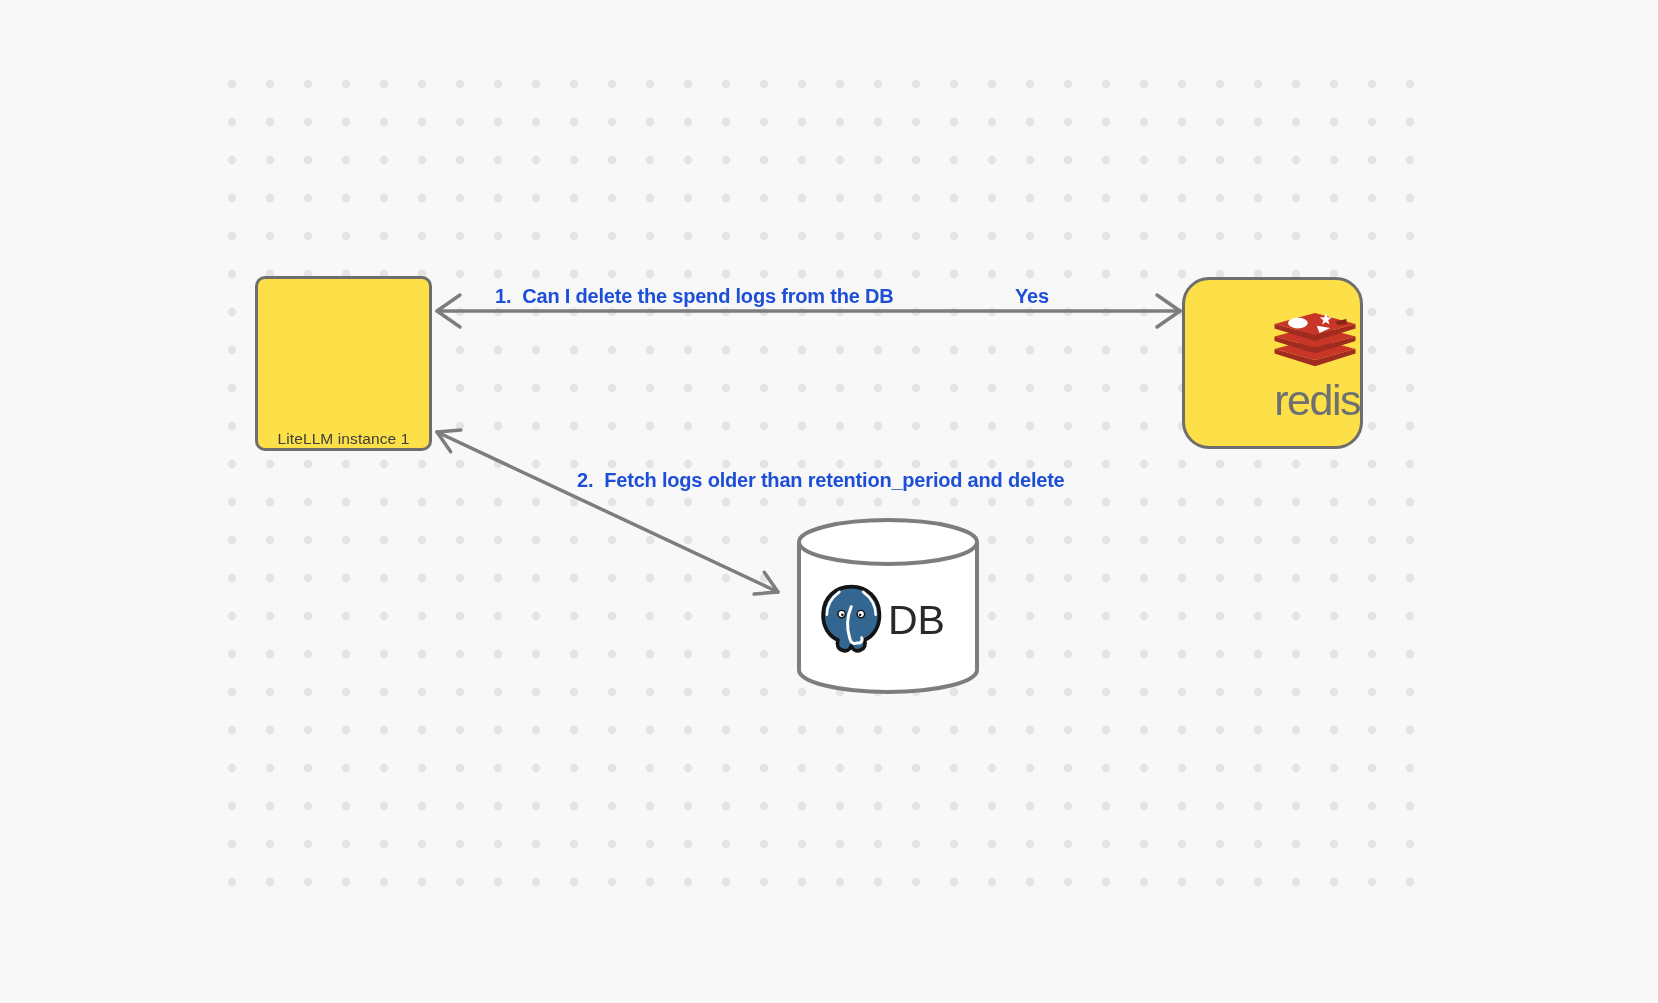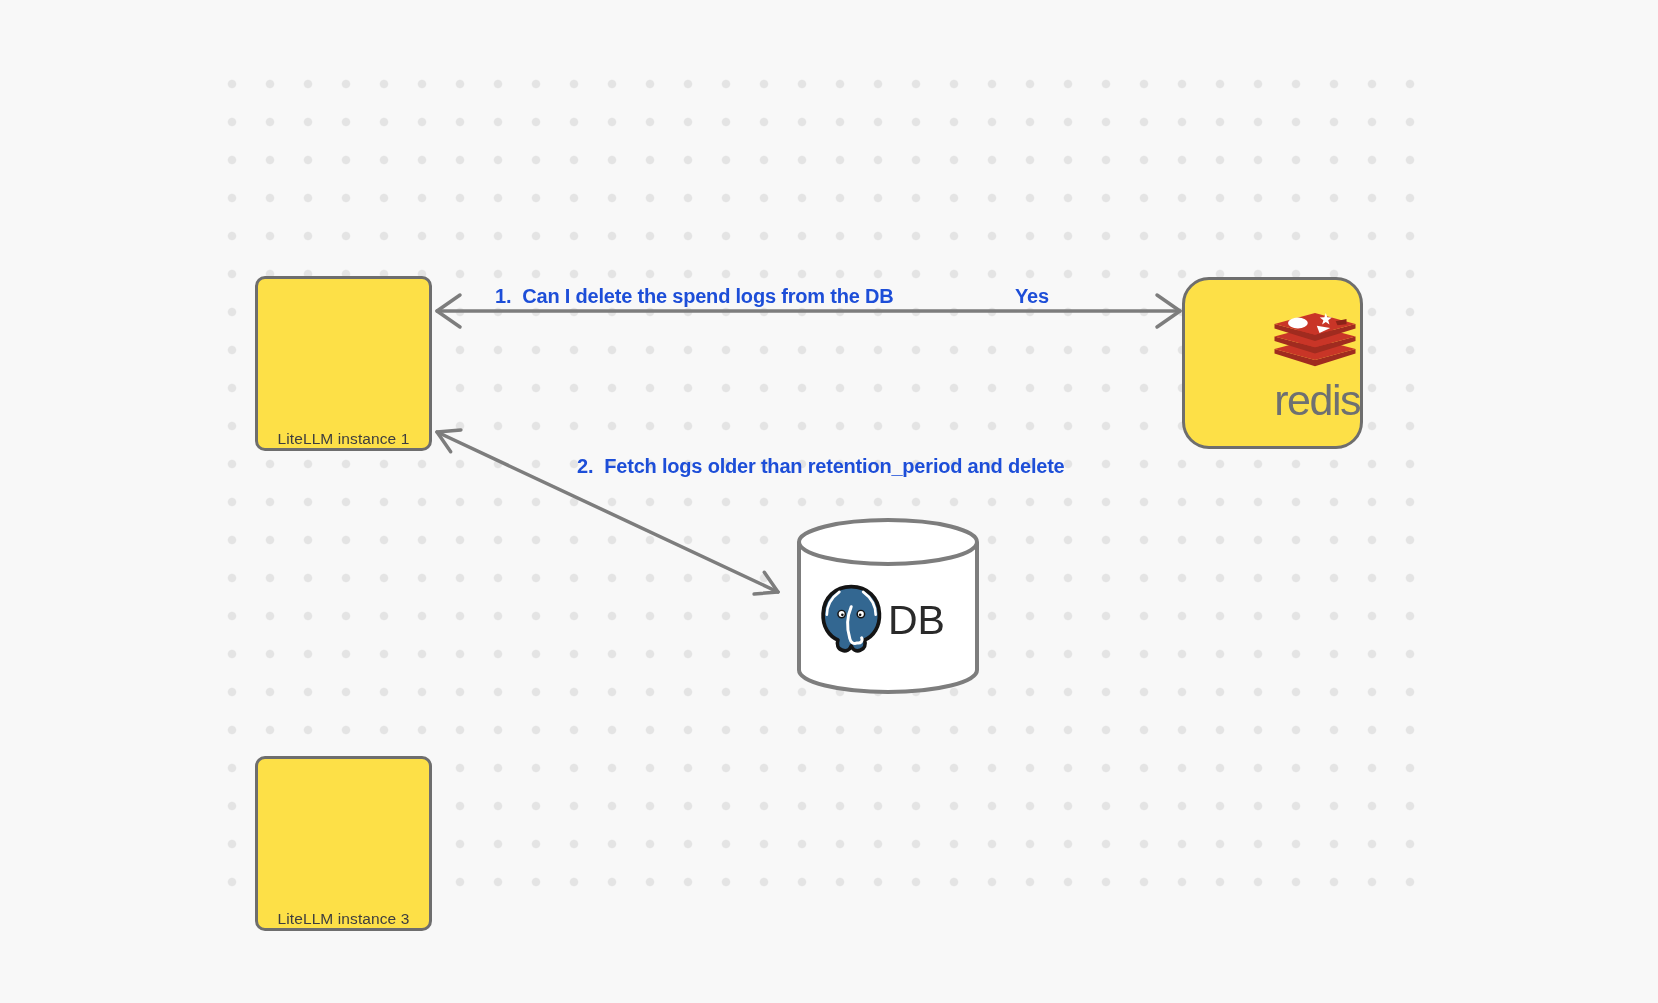--- a/index.html
+++ b/index.html
@@ -38,21 +38,21 @@
     font-size:43px;line-height:1;color:#6e7072;
     letter-spacing:-1.5px;margin-top:3px;font-weight:400;
   }
   .lbl{
     position:absolute;white-space:nowrap;
     font-size:20px;font-weight:700;color:#1d4ed8;letter-spacing:-0.2px;
   }
   .lbl .num{display:inline-block;margin-right:11px;}
   #label1{left:495px;top:285px}
   #yes{left:1015px;top:285px}
-  #label2{left:577px;top:455px}
+  #label2{left:577px;top:469px}
   svg.overlay{position:absolute;left:0;top:0;}
 </style>
 </head>
 <body>
 
 <div class="canvas">
 
   <div class="dots"></div>
 
   <svg class="overlay" width="1658" height="1003" viewBox="0 0 1658 1003">
@@ -87,23 +87,20 @@
         <circle cx="61" cy="43" r="1.8" fill="#141414"></circle>
       </g>
 
       <text x="888" y="634" font-size="41" fill="#2a2a2a" font-family="Liberation Sans, sans-serif">DB</text>
     </g>
   </svg>
 
   <div class="node inst" id="inst1">
     <span>LiteLLM instance 1</span>
   </div>
-  <div class="node inst" id="inst3">
-    <span>LiteLLM instance 3</span>
-  </div>
 
   <div class="node redis-node">
     <svg width="90" height="70" viewBox="0 0 100 62">
 
       <g>
         <path fill="#a02b1f" d="M5 40 L5 45 L50 59 L95 45 L95 40 L50 52 Z"></path>
         <path fill="#c93527" d="M50 28 L95 40 L50 52 L5 40 Z"></path>
       </g>
 
       <g>

